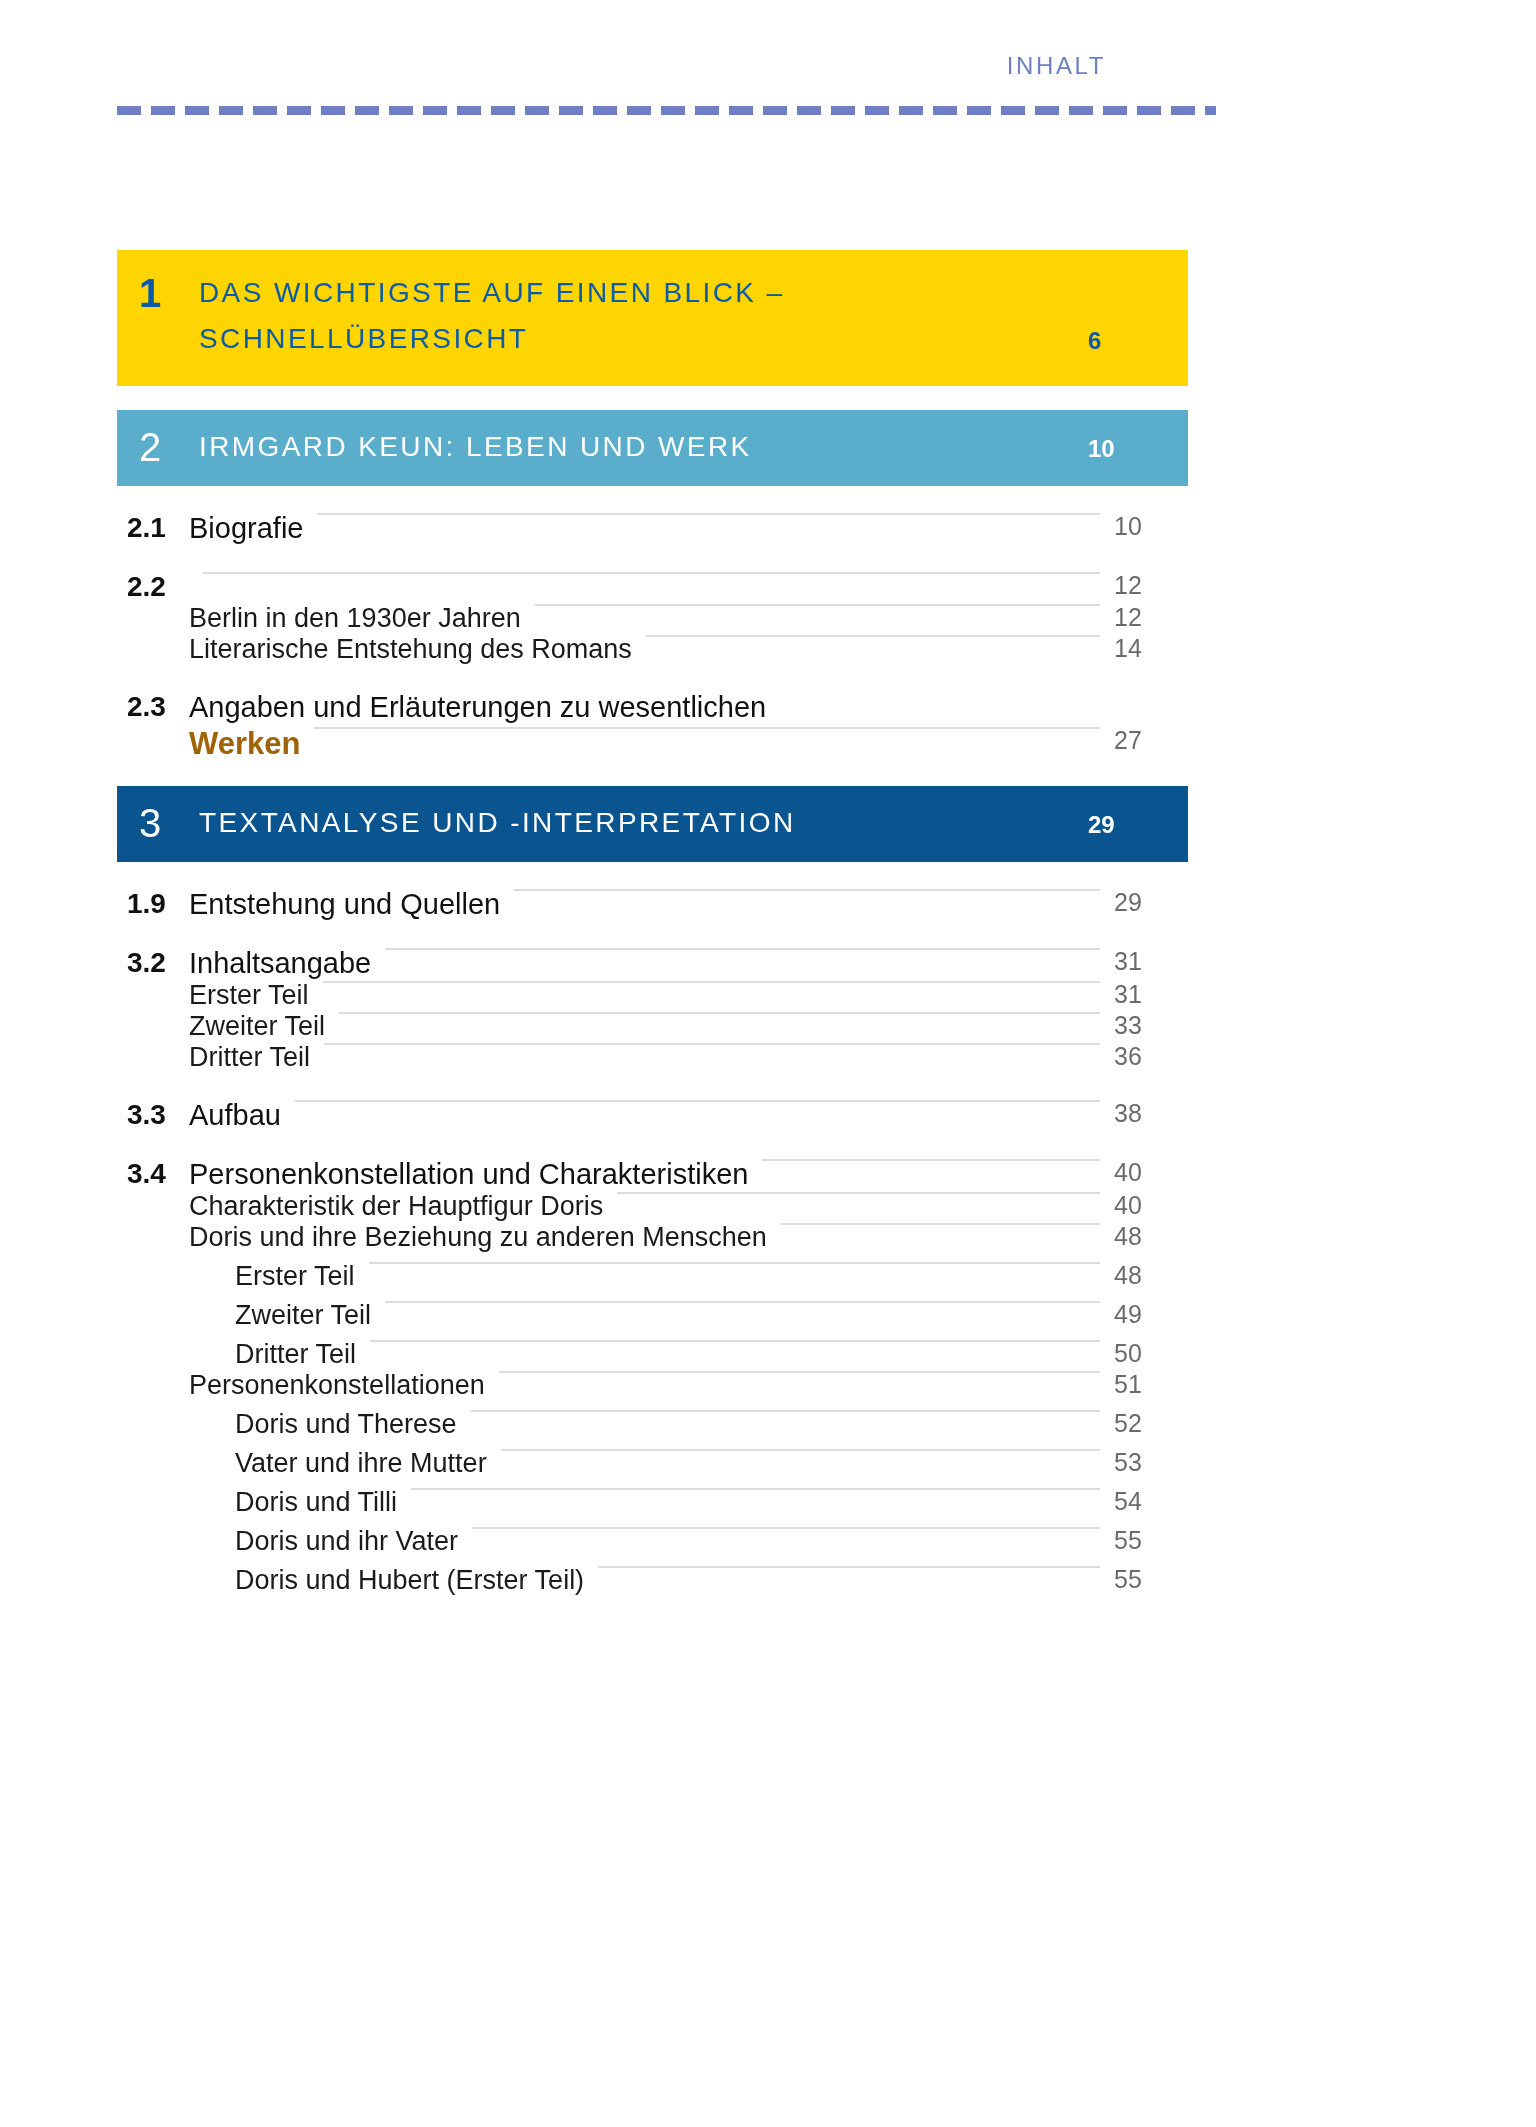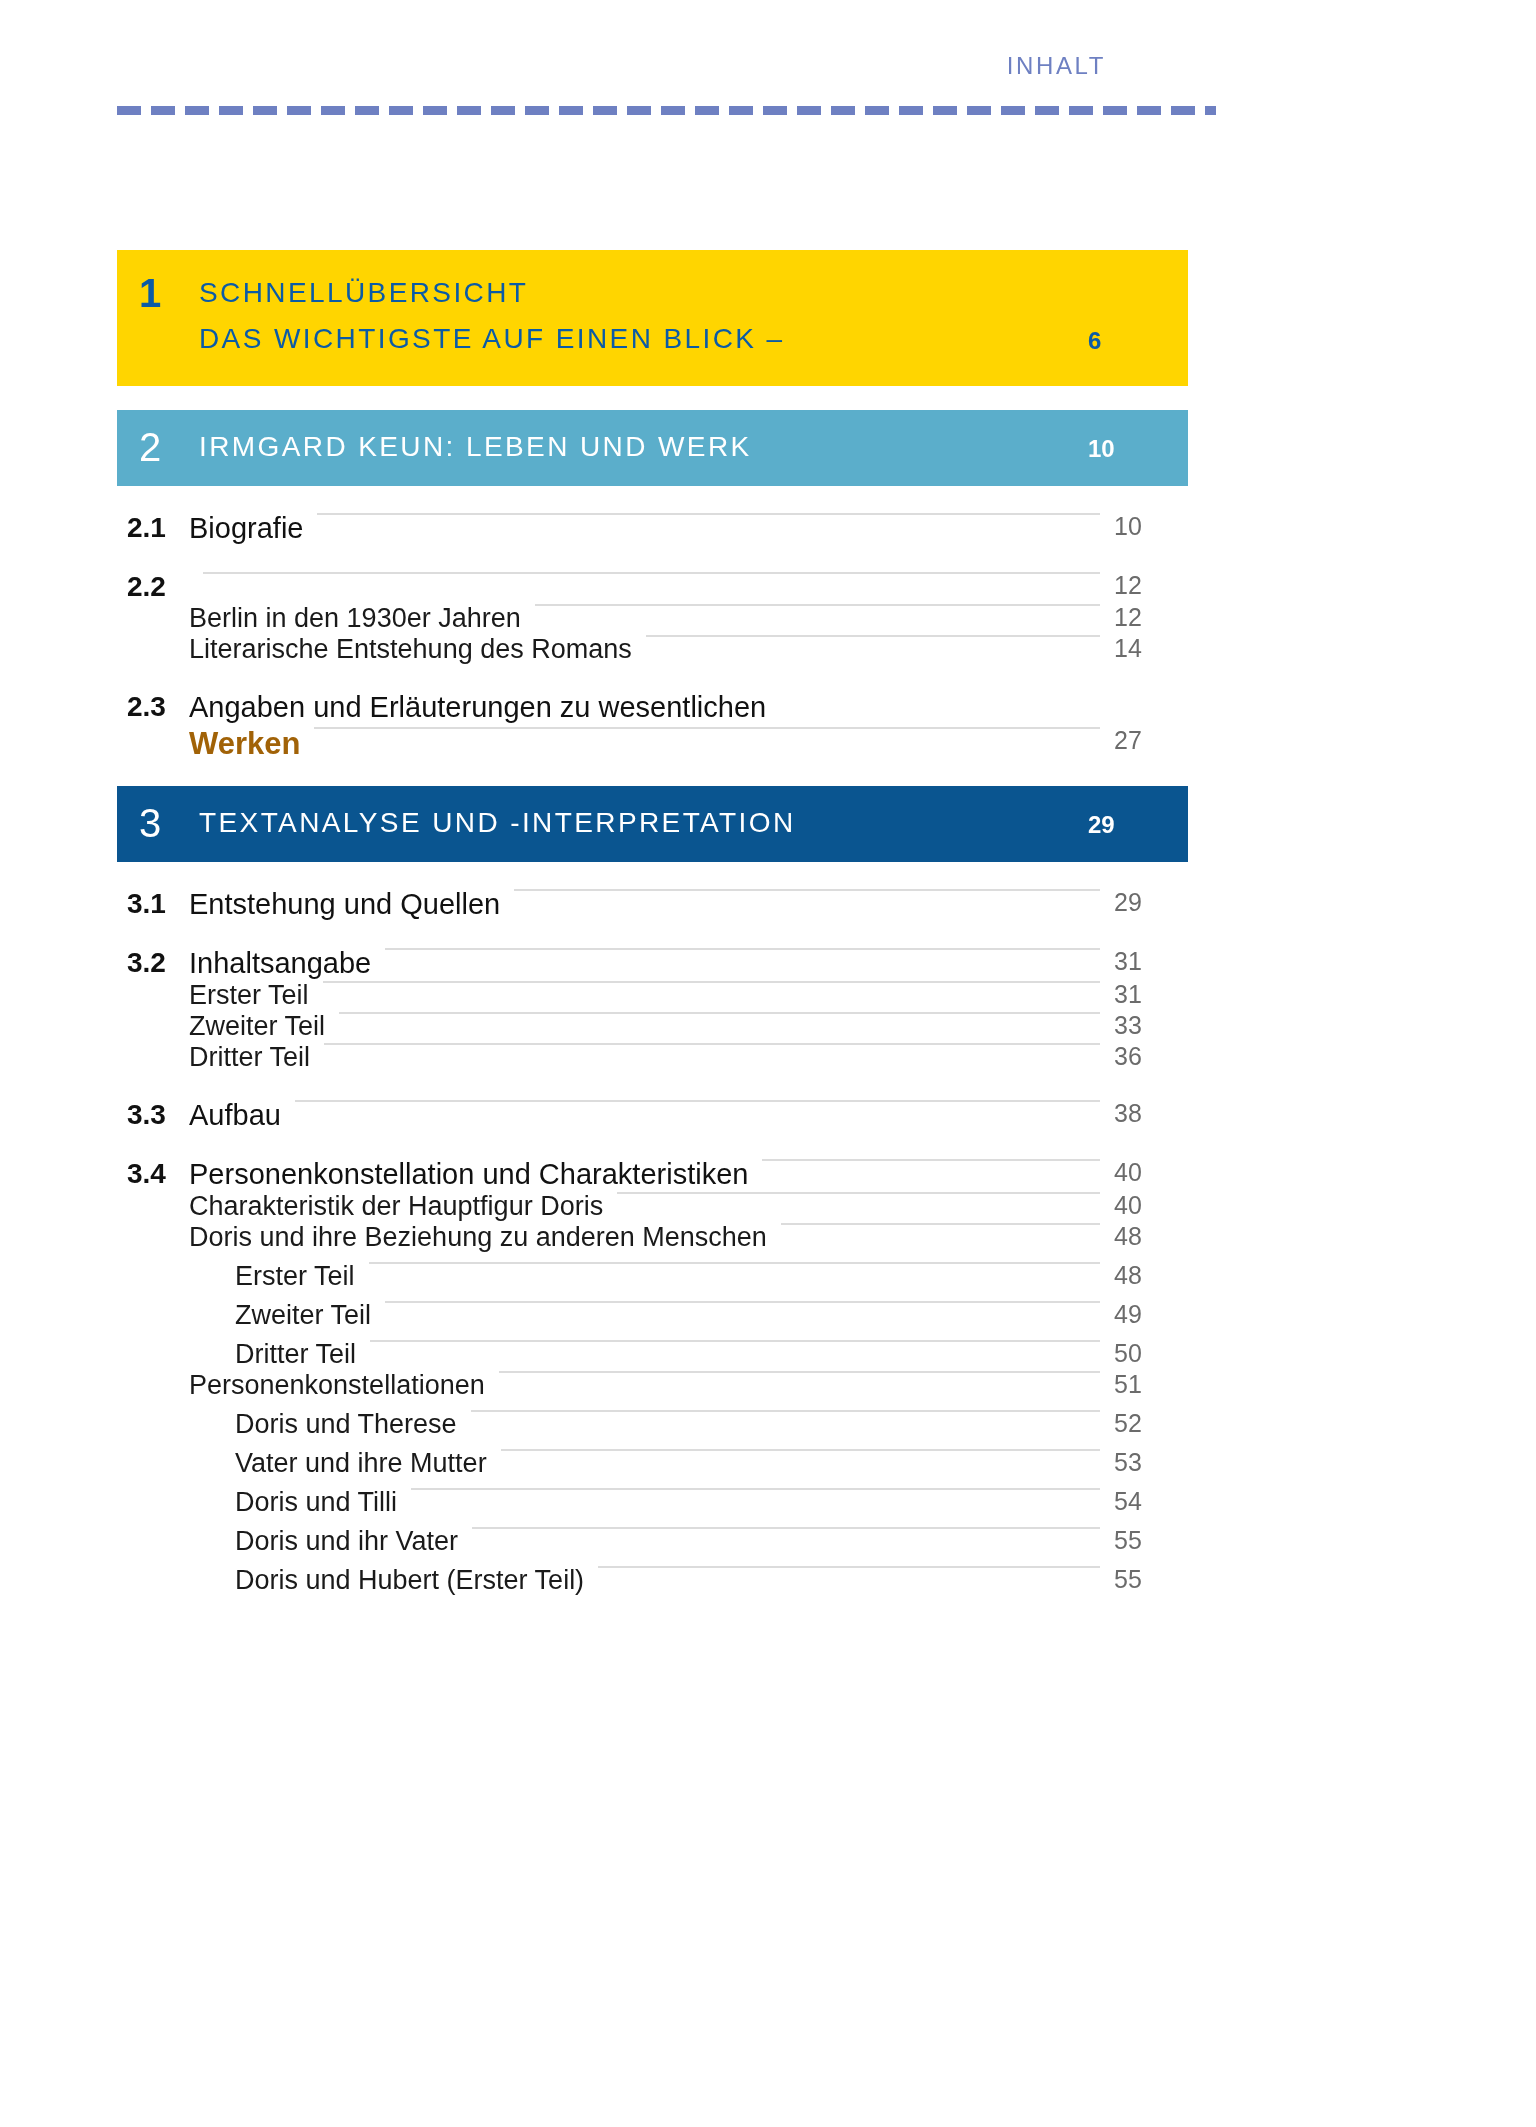--- a/index.html
+++ b/index.html
@@ -217,22 +217,22 @@
 
   <div class="header">
     <div class="header-title">INHALT</div>
     <div class="header-rule"></div>
   </div>
 
   <div class="toc" id="toc-root">
       <div class="chapter yellow">
         <div class="ch-num">1</div>
         <div class="ch-title">
+          <div>DAS WICHTIGSTE AUF EINEN BLICK –</div>
           <div>SCHNELLÜBERSICHT</div>
-          <div>DAS WICHTIGSTE AUF EINEN BLICK –</div>
         </div>
         <div class="ch-page">6</div>
       </div>
       <div class="gap-before-chapter"></div>
       <div class="chapter teal">
         <div class="ch-num">2</div>
         <div class="ch-title">
           <div>IRMGARD KEUN: LEBEN UND WERK</div>
         </div>
         <div class="ch-page">10</div>
@@ -274,21 +274,21 @@
       </div>
       <div class="gap-before-chapter"></div>
       <div class="chapter darkblue">
         <div class="ch-num">3</div>
         <div class="ch-title">
           <div>TEXTANALYSE UND -INTERPRETATION</div>
         </div>
         <div class="ch-page">29</div>
       </div>
       <div class="row lvl1">
-        <div class="num">3.1</div>
+        <div class="num">1.9</div>
         <div class="label">Entstehung und Quellen</div>
         <div class="leader"></div>
         <div class="pg">29</div>
       </div>
       <div class="row lvl1">
         <div class="num">3.2</div>
         <div class="label">Inhaltsangabe</div>
         <div class="leader"></div>
         <div class="pg">31</div>
       </div>

